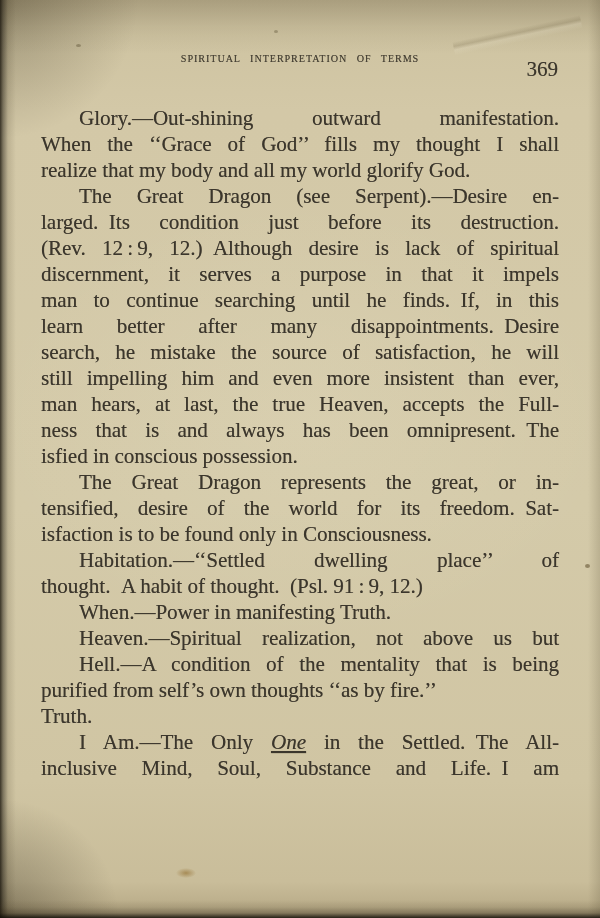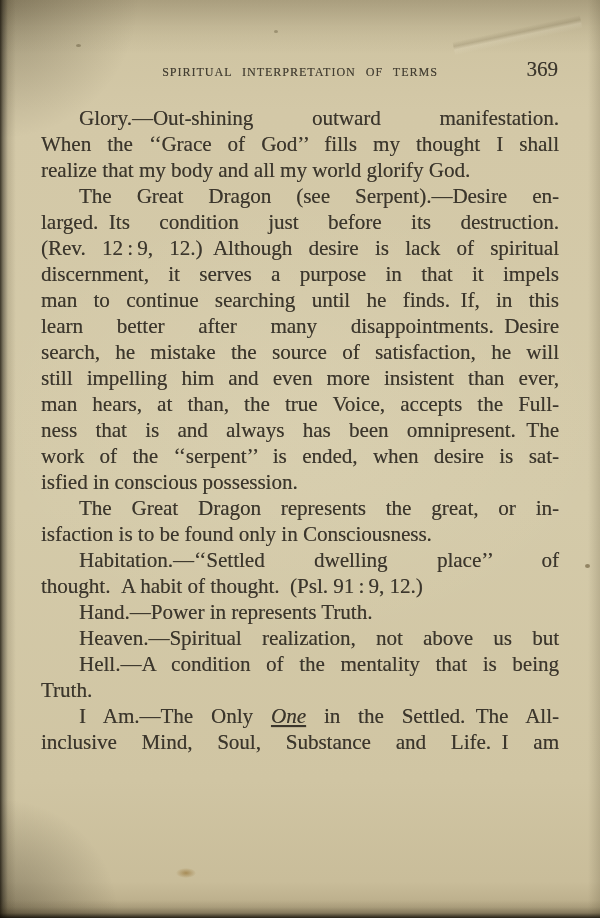--- a/index.html
+++ b/index.html
@@ -29,22 +29,22 @@
     background:linear-gradient(to bottom, rgba(255,250,235,0) 40%, rgba(110,98,68,0.22) 50%, rgba(255,250,235,0.12) 58%, rgba(110,98,68,0) 70%);}
   .stain-blob{left:176px;top:868px;width:20px;height:10px;border-radius:50%;
     background:radial-gradient(ellipse at center, rgba(138,98,30,0.55), rgba(138,98,30,0) 72%);}
   .speck-a{left:585px;top:564px;width:5px;height:4px;border-radius:50%;background:rgba(92,76,44,0.55);}
   .speck-b{left:76px;top:44px;width:5px;height:3px;border-radius:50%;background:rgba(96,84,56,0.45);}
   .speck-c{left:274px;top:30px;width:4px;height:3px;border-radius:50%;background:rgba(96,84,56,0.40);}
 
   
   .header{position:absolute;left:41px;width:518px;top:56px;height:26px;z-index:1;}
   .running-title{
-    position:absolute;left:50%;transform:translateX(-50%);bottom:2px;white-space:nowrap;
-    font-size:12px;letter-spacing:1px;word-spacing:6px;color:#433e32;
+    position:absolute;left:50%;transform:translateX(-50%);bottom:18px;white-space:nowrap;
+    font-size:10px;letter-spacing:1px;word-spacing:6px;color:#433e32;
     text-shadow:0.2px 0.2px 0.5px rgba(59,54,44,0.5);}
   .page-number{
     position:absolute;right:1px;bottom:0;font-size:21px;color:#3b362c;
     text-shadow:0.2px 0.2px 0.5px rgba(59,54,44,0.5);}
 
   
   .body-text{
     position:absolute;left:41px;width:518px;top:105px;z-index:1;
     font-size:21px;line-height:26px;
     text-shadow:0.25px 0.25px 0.6px rgba(55,48,38,0.55);}
@@ -74,46 +74,47 @@
 
     <div class="para">
       <div class="line first">The Great Dragon (see Serpent).—Desire en-</div>
       <div class="line">larged. Its condition just before its destruction.</div>
       <div class="line">(Rev. 12 : 9, 12.) Although desire is lack of spiritual</div>
       <div class="line">discernment, it serves a purpose in that it impels</div>
       <div class="line">man to continue searching until he finds. If, in this</div>
       <div class="line">learn better after many disappointments. Desire</div>
       <div class="line">search, he mistake the source of satisfaction, he will</div>
       <div class="line">still impelling him and even more insistent than ever,</div>
-      <div class="line">man hears, at than, the true Voice, accepts the Full-</div>
+      <div class="line">man hears, at last, the true Heaven, accepts the Full-</div>
       <div class="line">ness that is and always has been omnipresent. The</div>
-      <div class="line">work of the ‘‘serpent’’ is ended, when desire is sat-</div>
       <div class="line last">isfied in conscious possession.</div>
     </div>
 
     <div class="para">
       <div class="line first">The Great Dragon represents the great, or in-</div>
+      <div class="line">tensified, desire of the world for its freedom. Sat-</div>
       <div class="line last">isfaction is to be found only in Consciousness.</div>
     </div>
 
     <div class="para">
       <div class="line first">Habitation.—‘‘Settled dwelling place’’ of</div>
       <div class="line last">thought. A habit of thought. (Psl. 91 : 9, 12.)</div>
     </div>
 
     <div class="para">
-      <div class="line first last">Hand.—Power in represents Truth.</div>
+      <div class="line first last">When.—Power in manifesting Truth.</div>
     </div>
 
     <div class="para">
       <div class="line first">Heaven.—Spiritual realization, not above us but</div>
     </div>
 
     <div class="para">
       <div class="line first">Hell.—A condition of the mentality that is being</div>
+      <div class="line last">purified from self’s own thoughts ‘‘as by fire.’’</div>
     </div>
 
     <div class="para">
       <div class="line last">Truth.</div>
     </div>
 
     <div class="para">
       <div class="line first"><span>I Am.—The Only </span><i>One</i><span> in the Settled. The All-</span></div>
       <div class="line">inclusive Mind, Soul, Substance and Life. I am</div>
     </div>

